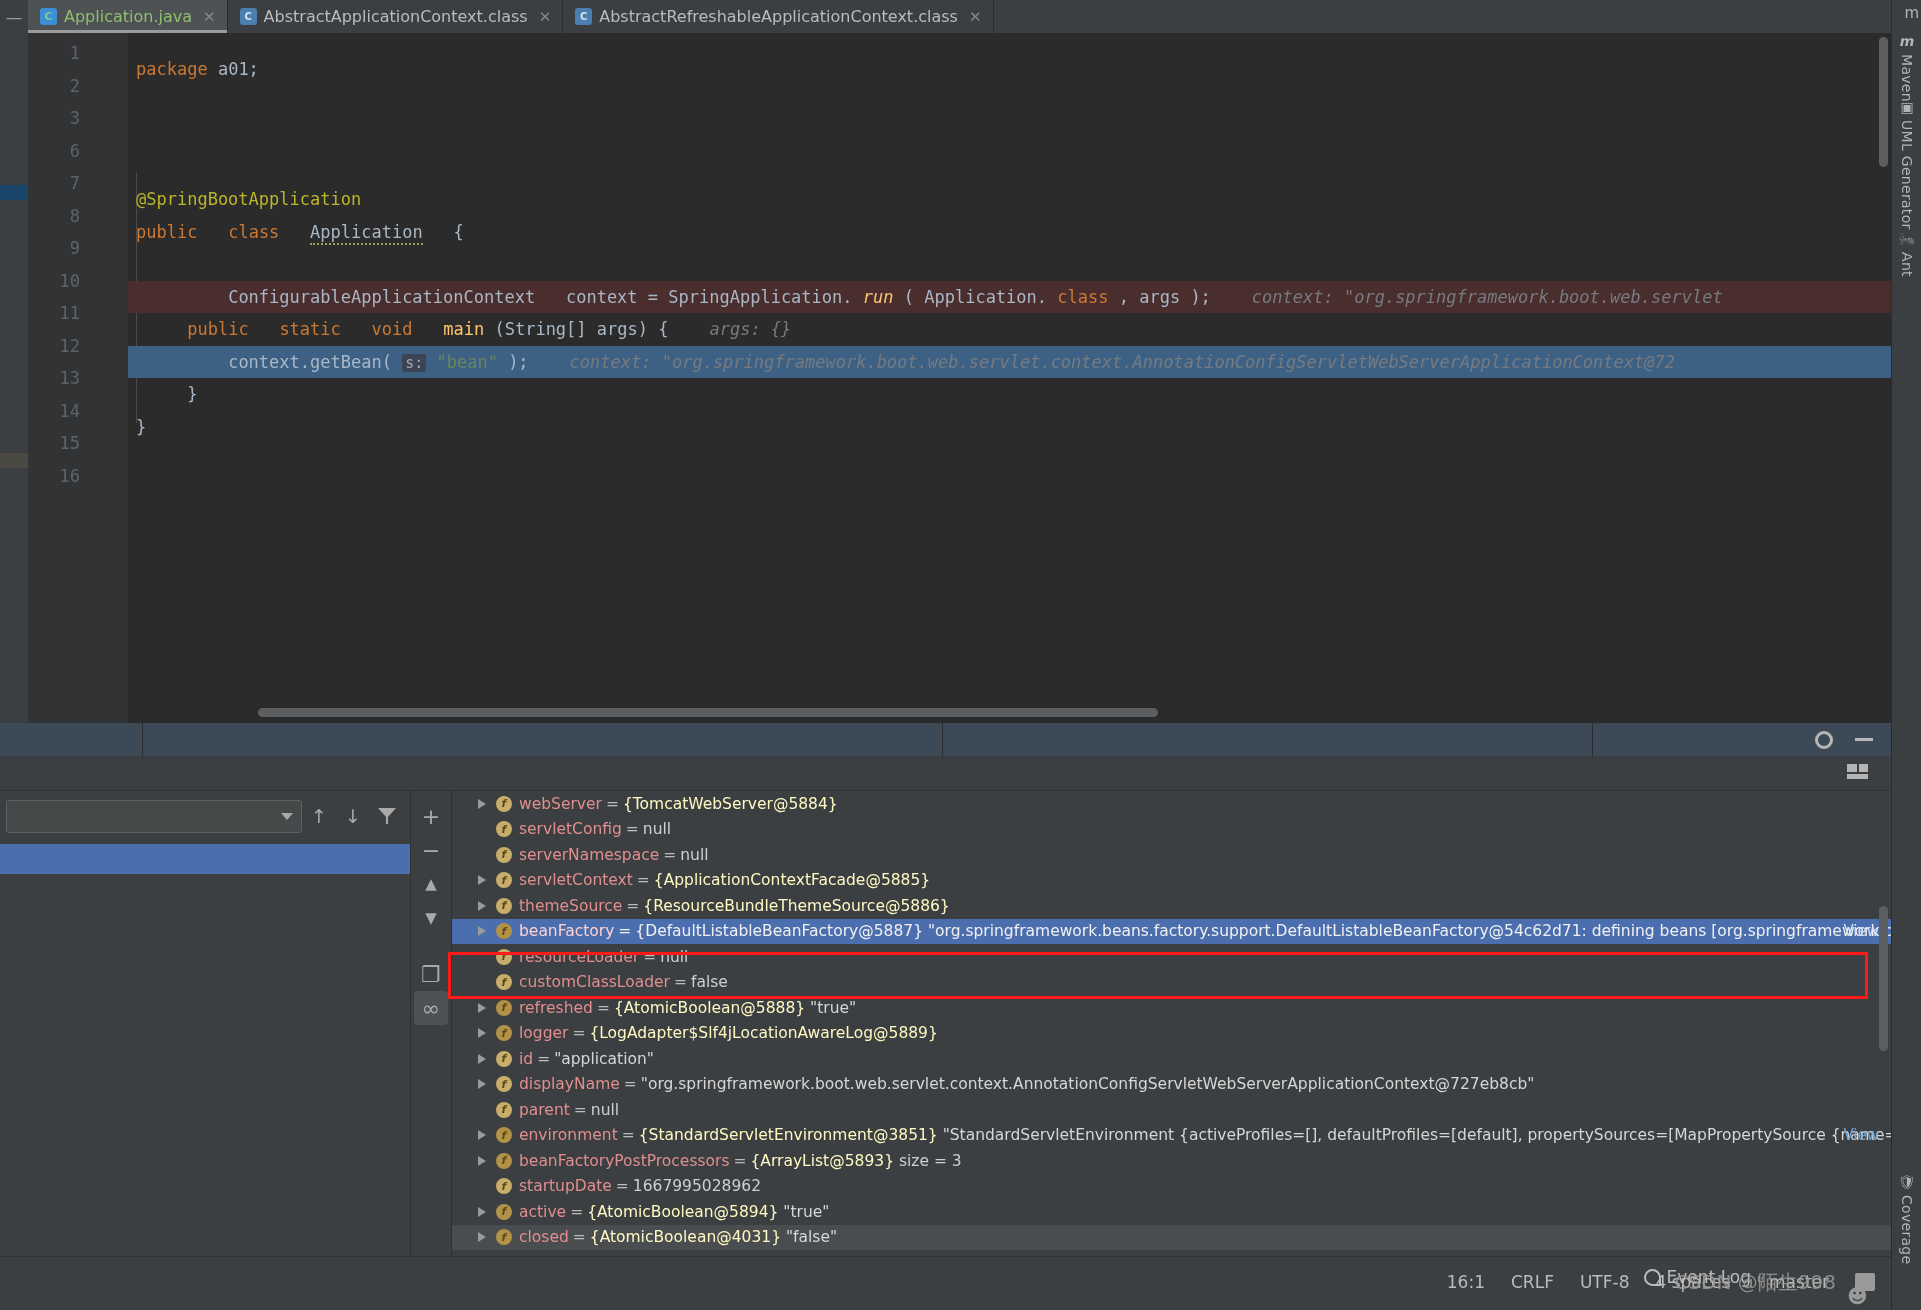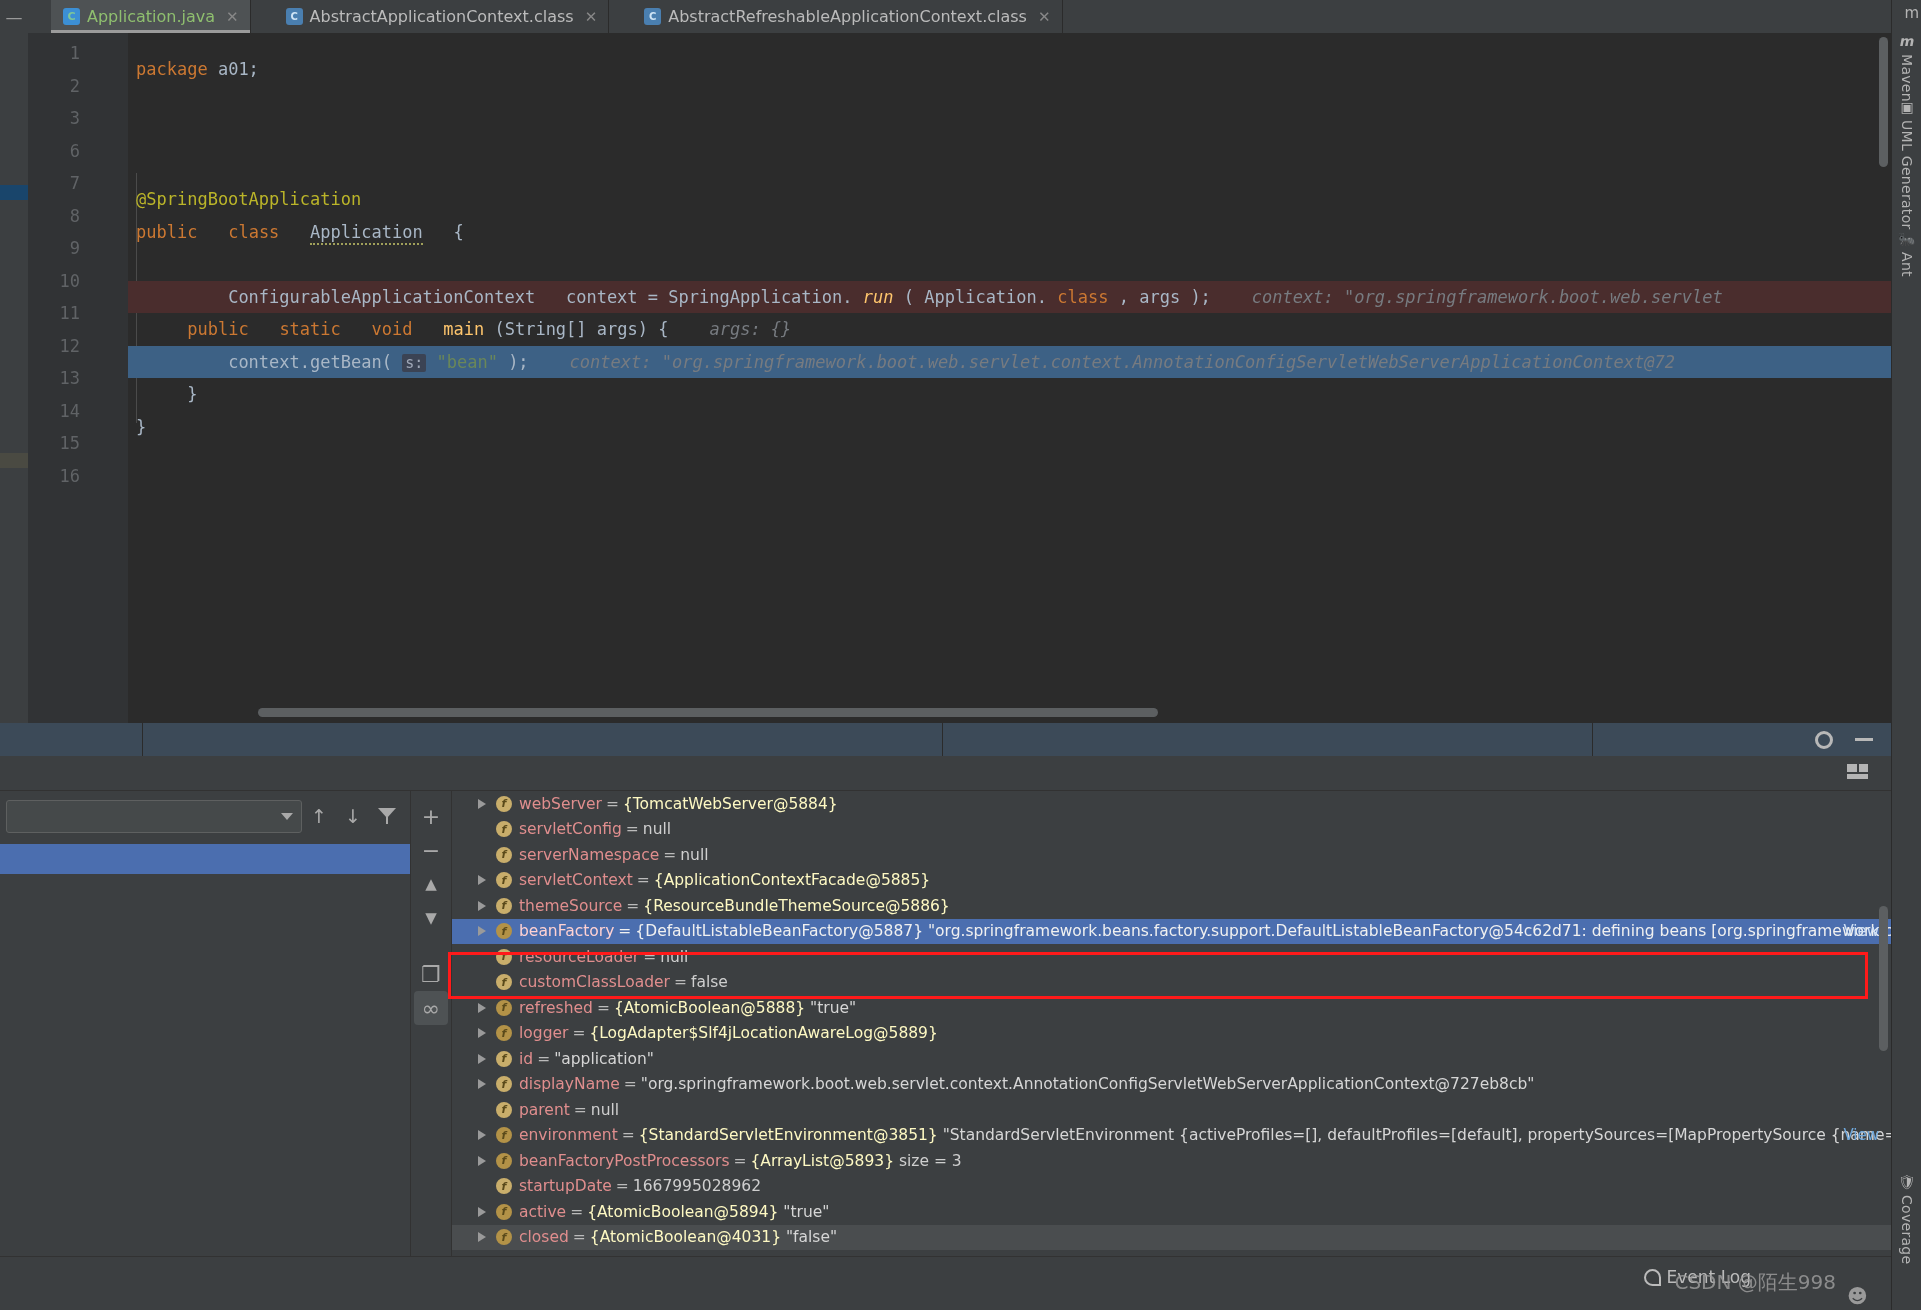--- a/index.html
+++ b/index.html
@@ -19,21 +19,20 @@
   .tab-collapse {
     width: 28px; display: flex; align-items: center; justify-content: center;
     color: #9a9a9a; font-size: 17px;
   }
   .tab {
     display: flex; align-items: center; gap: 7px;
     padding: 0 11px 0 12px; height: 33px;
     font-size: 16px; color: #bbbbbb; white-space: nowrap;
     border-right: 1px solid #2b2b2b;
     position: relative;
-    margin-left: 23px;
   }
   .tab.active { background: #4e5254; color: #8fbf6f; }
   .tab.active::after {
     content: ""; position: absolute; left: 0; right: 0; bottom: 0;
     height: 3px; background: #9b9b9b;
   }
   .tab-close { color: #888; font-size: 15px; margin-left: 4px; }
   .ico-java, .ico-class {
     width: 17px; height: 17px; border-radius: 3px;
     display: inline-flex; align-items: center; justify-content: center;
@@ -620,17 +619,28 @@
     </div>
   </div>
 
   <div class="red-box"></div>
 
   <div class="statusbar">
     <div class="evlog">
       <span class="evlog-ico"></span>
       <span>Event Log</span>
     </div>
+    <div class="sb-right">
+      <span>16:1</span>
+      <span>CRLF</span>
+      <span>UTF-8</span>
+      <span>4 spaces</span>
+      <span style="display:flex;align-items:center;">
+        <span class="branch-ico">⑂</span>
+        <span>master</span>
+      </span>
+      <span class="sb-ico-a"></span>
+    </div>
     <div class="watermark">CSDN @陌生998</div>
     <div class="wm-face">☻</div>
   </div>
 
 </div>
 
 </body></html>

